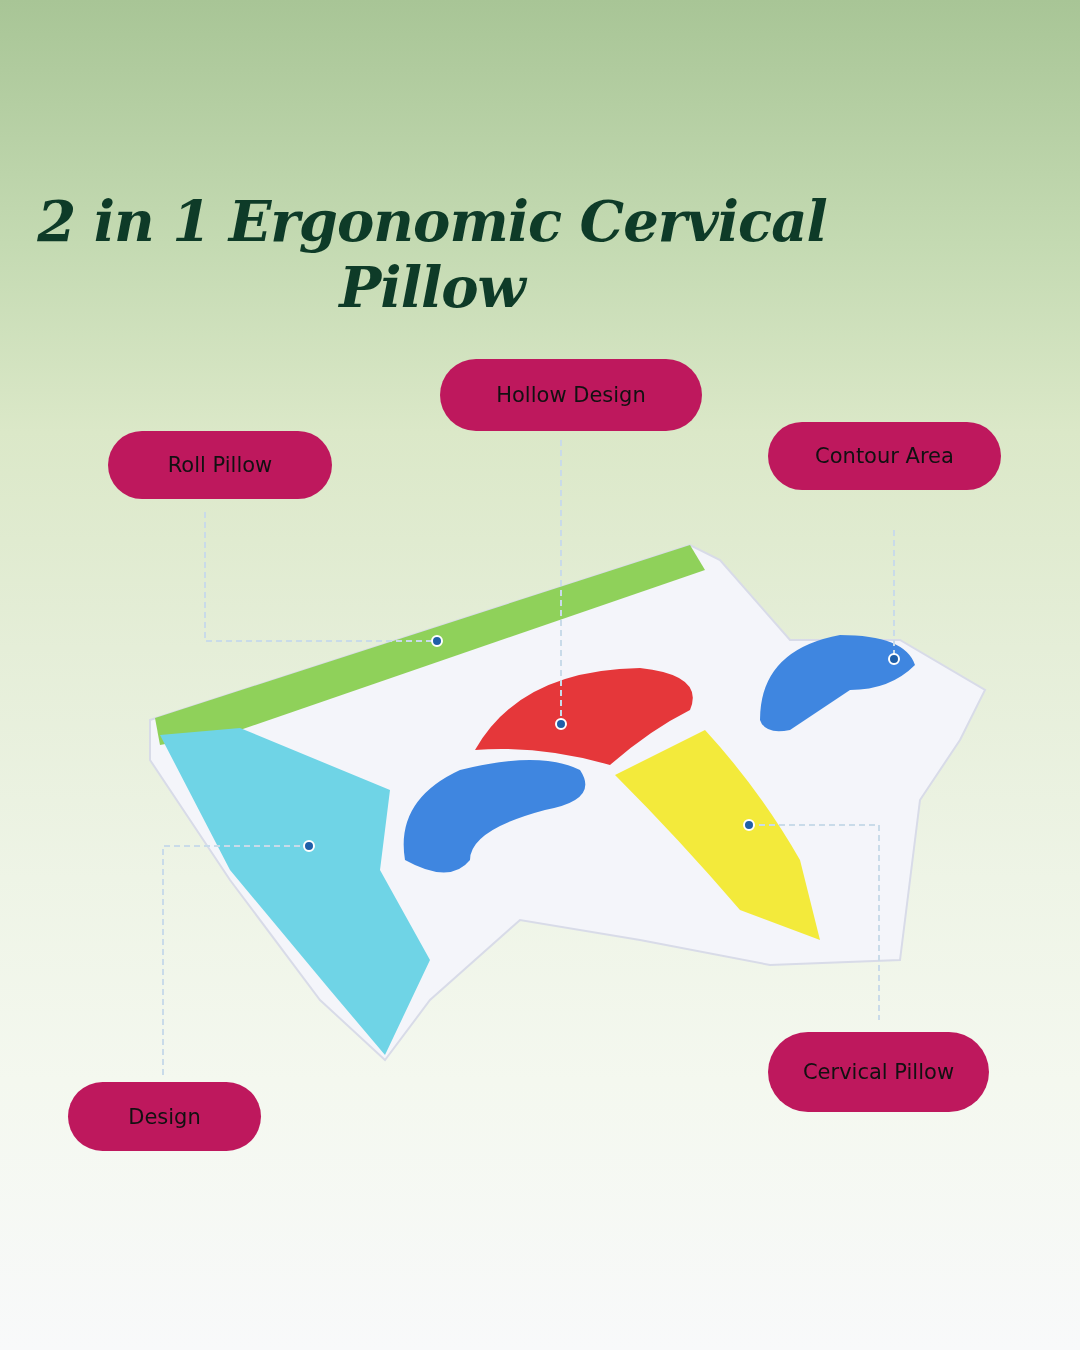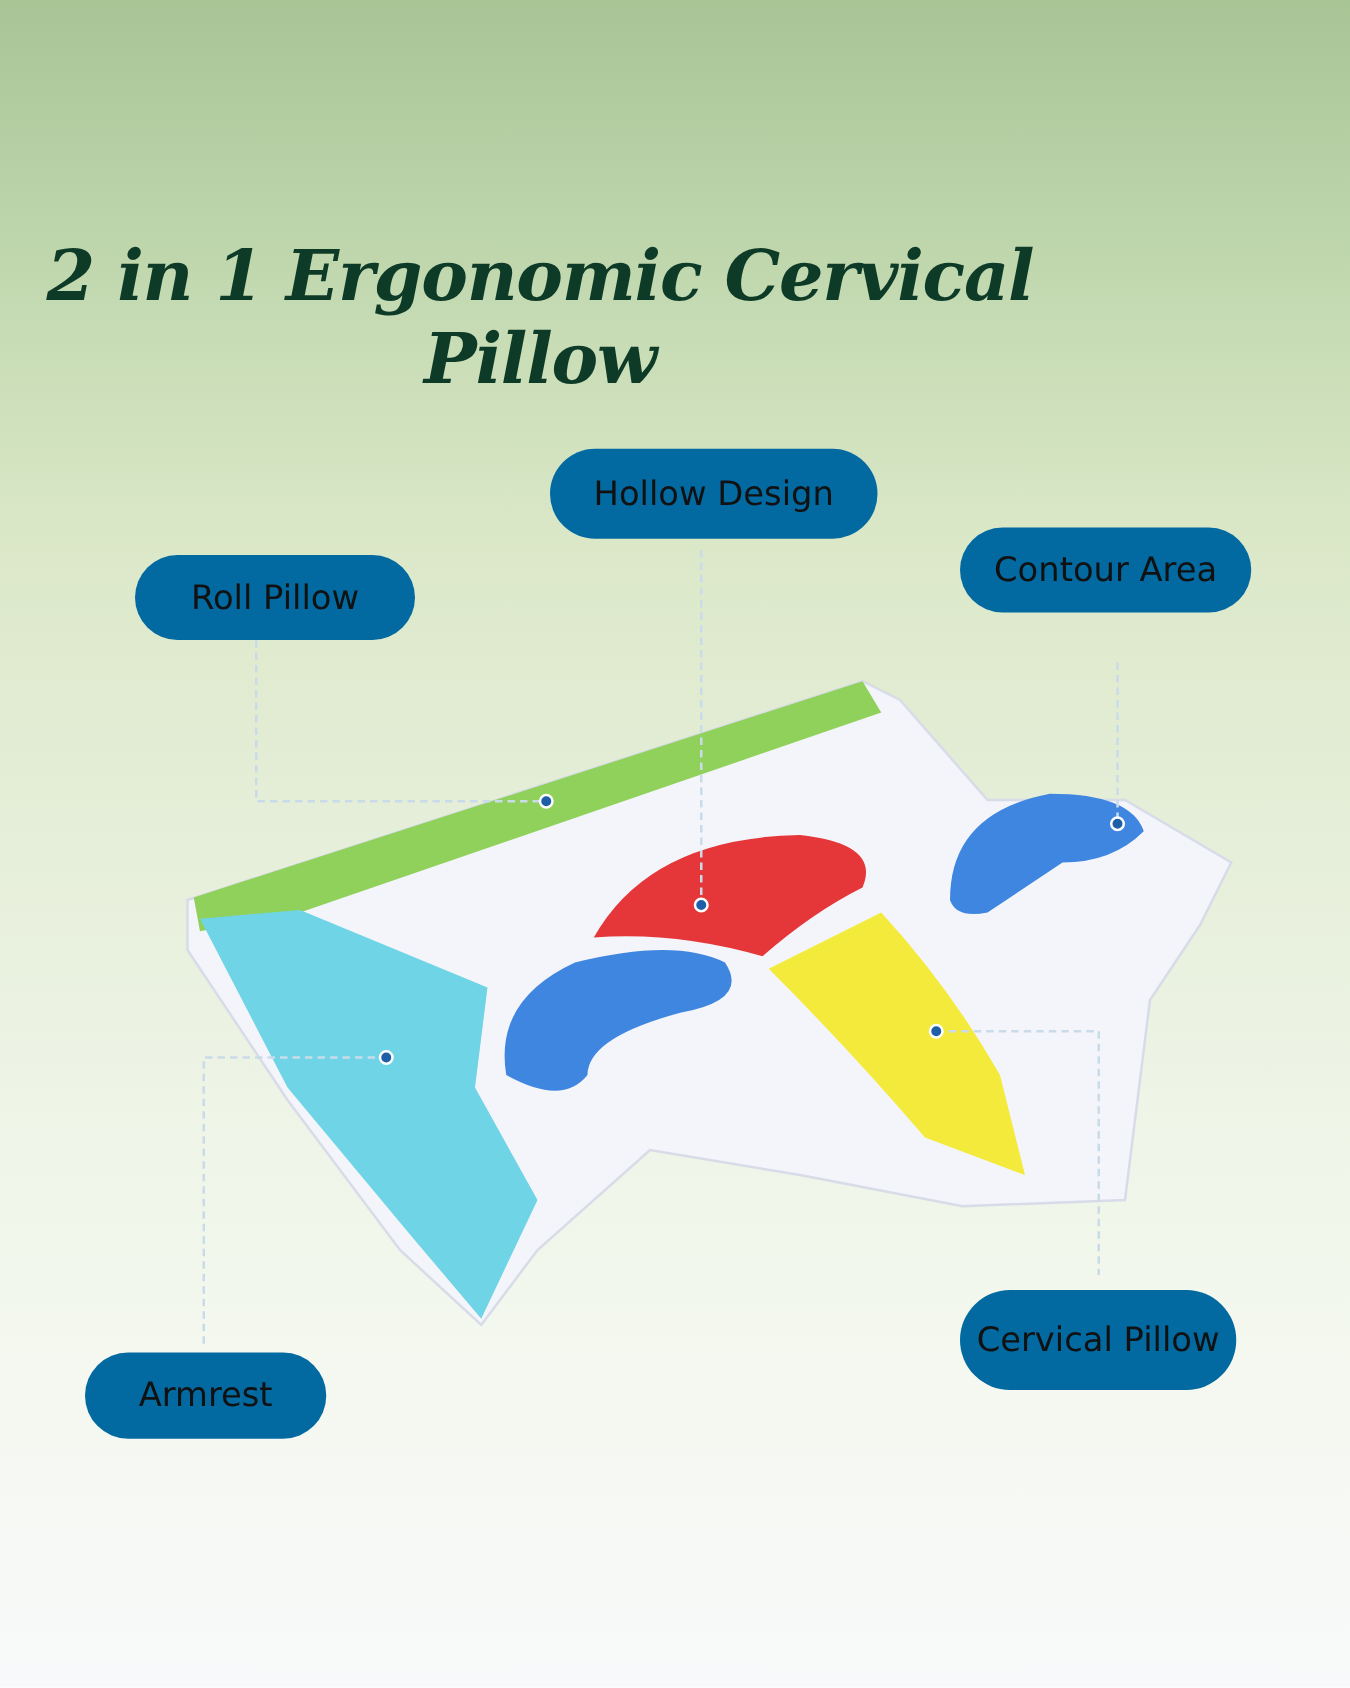--- a/index.html
+++ b/index.html
@@ -2,22 +2,22 @@
 <html><head>
 <meta charset="utf-8">
 <style>
   html,body{margin:0;padding:0;}
   body{width:1080px;height:1350px;position:relative;overflow:hidden;
     background:linear-gradient(180deg,#a8c596 0%,#c4dab2 18%,#dbe8c8 32%,#e5eed8 48%,#eef4e6 65%,#f4f8ef 80%,#f8f9fa 100%);
     font-family:"DejaVu Sans","Liberation Sans",sans-serif;}
   .title{position:absolute;left:0;top:188px;width:864px;text-align:center;
     font-family:"DejaVu Serif","Liberation Serif",serif;font-style:italic;font-weight:bold;
     font-size:56px;color:#0e3b28;letter-spacing:-1px;}
-  .pill{position:absolute;background:#0369a1;border-radius:40px;display:flex;align-items:center;justify-content:center;
-    font-size:27px;color:#111;font-family:"DejaVu Sans",sans-serif;}
+  .pill{position:absolute;background:#be185d;border-radius:40px;display:flex;align-items:center;justify-content:center;
+    font-size:21px;color:#111;font-family:"DejaVu Sans",sans-serif;}
   svg.art{position:absolute;left:0;top:0;}
 </style>
 </head>
 <body>
 
 <div class="title">2 in 1 Ergonomic Cervical Pillow</div>
 
 <svg class="art" width="1080" height="1350" viewBox="0 0 1080 1350">
 
   <g>
@@ -45,17 +45,17 @@
   </g>
   <g fill="#1f5fa8" stroke="#fff" stroke-width="2">
     <circle cx="437" cy="641" r="5"></circle>
     <circle cx="561" cy="724" r="5"></circle>
     <circle cx="894" cy="659" r="5"></circle>
     <circle cx="309" cy="846" r="5"></circle>
     <circle cx="749" cy="825" r="5"></circle>
   </g>
 </svg>
 
-<div class="pill" style="left:108px;top:444px;width:224px;height:68px;">Roll Pillow</div>
+<div class="pill" style="left:108px;top:431px;width:224px;height:68px;">Roll Pillow</div>
 <div class="pill" style="left:440px;top:359px;width:262px;height:72px;">Hollow Design</div>
 <div class="pill" style="left:768px;top:422px;width:233px;height:68px;">Contour Area</div>
-<div class="pill" style="left:68px;top:1082px;width:193px;height:69px;">Armrest</div>
+<div class="pill" style="left:68px;top:1082px;width:193px;height:69px;">Design</div>
 <div class="pill" style="left:768px;top:1032px;width:221px;height:80px;">Cervical Pillow</div>
 
 </body></html>

